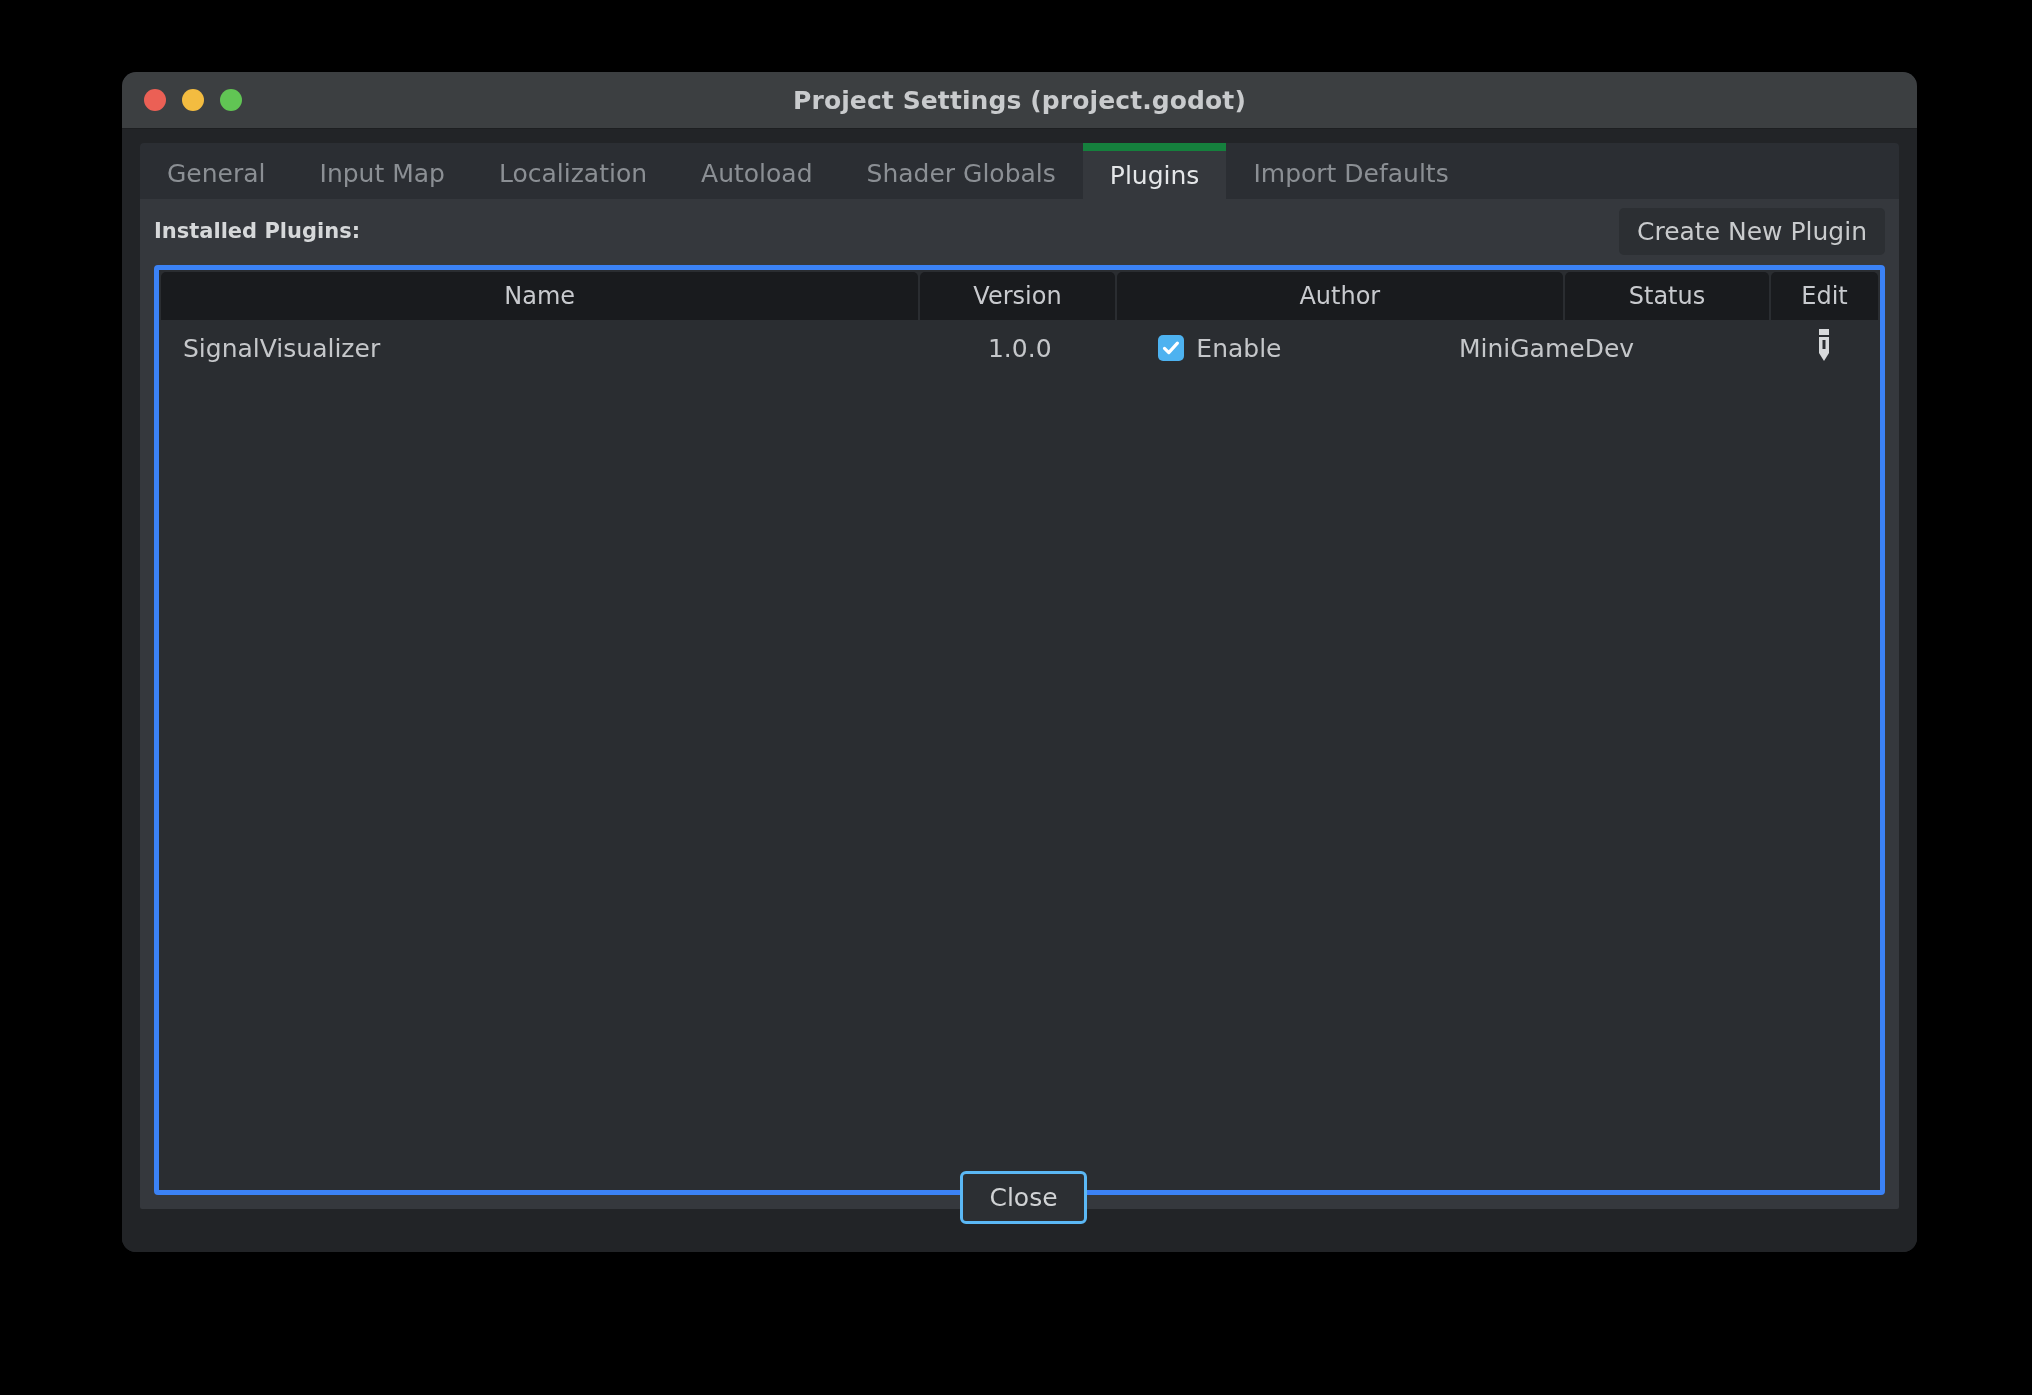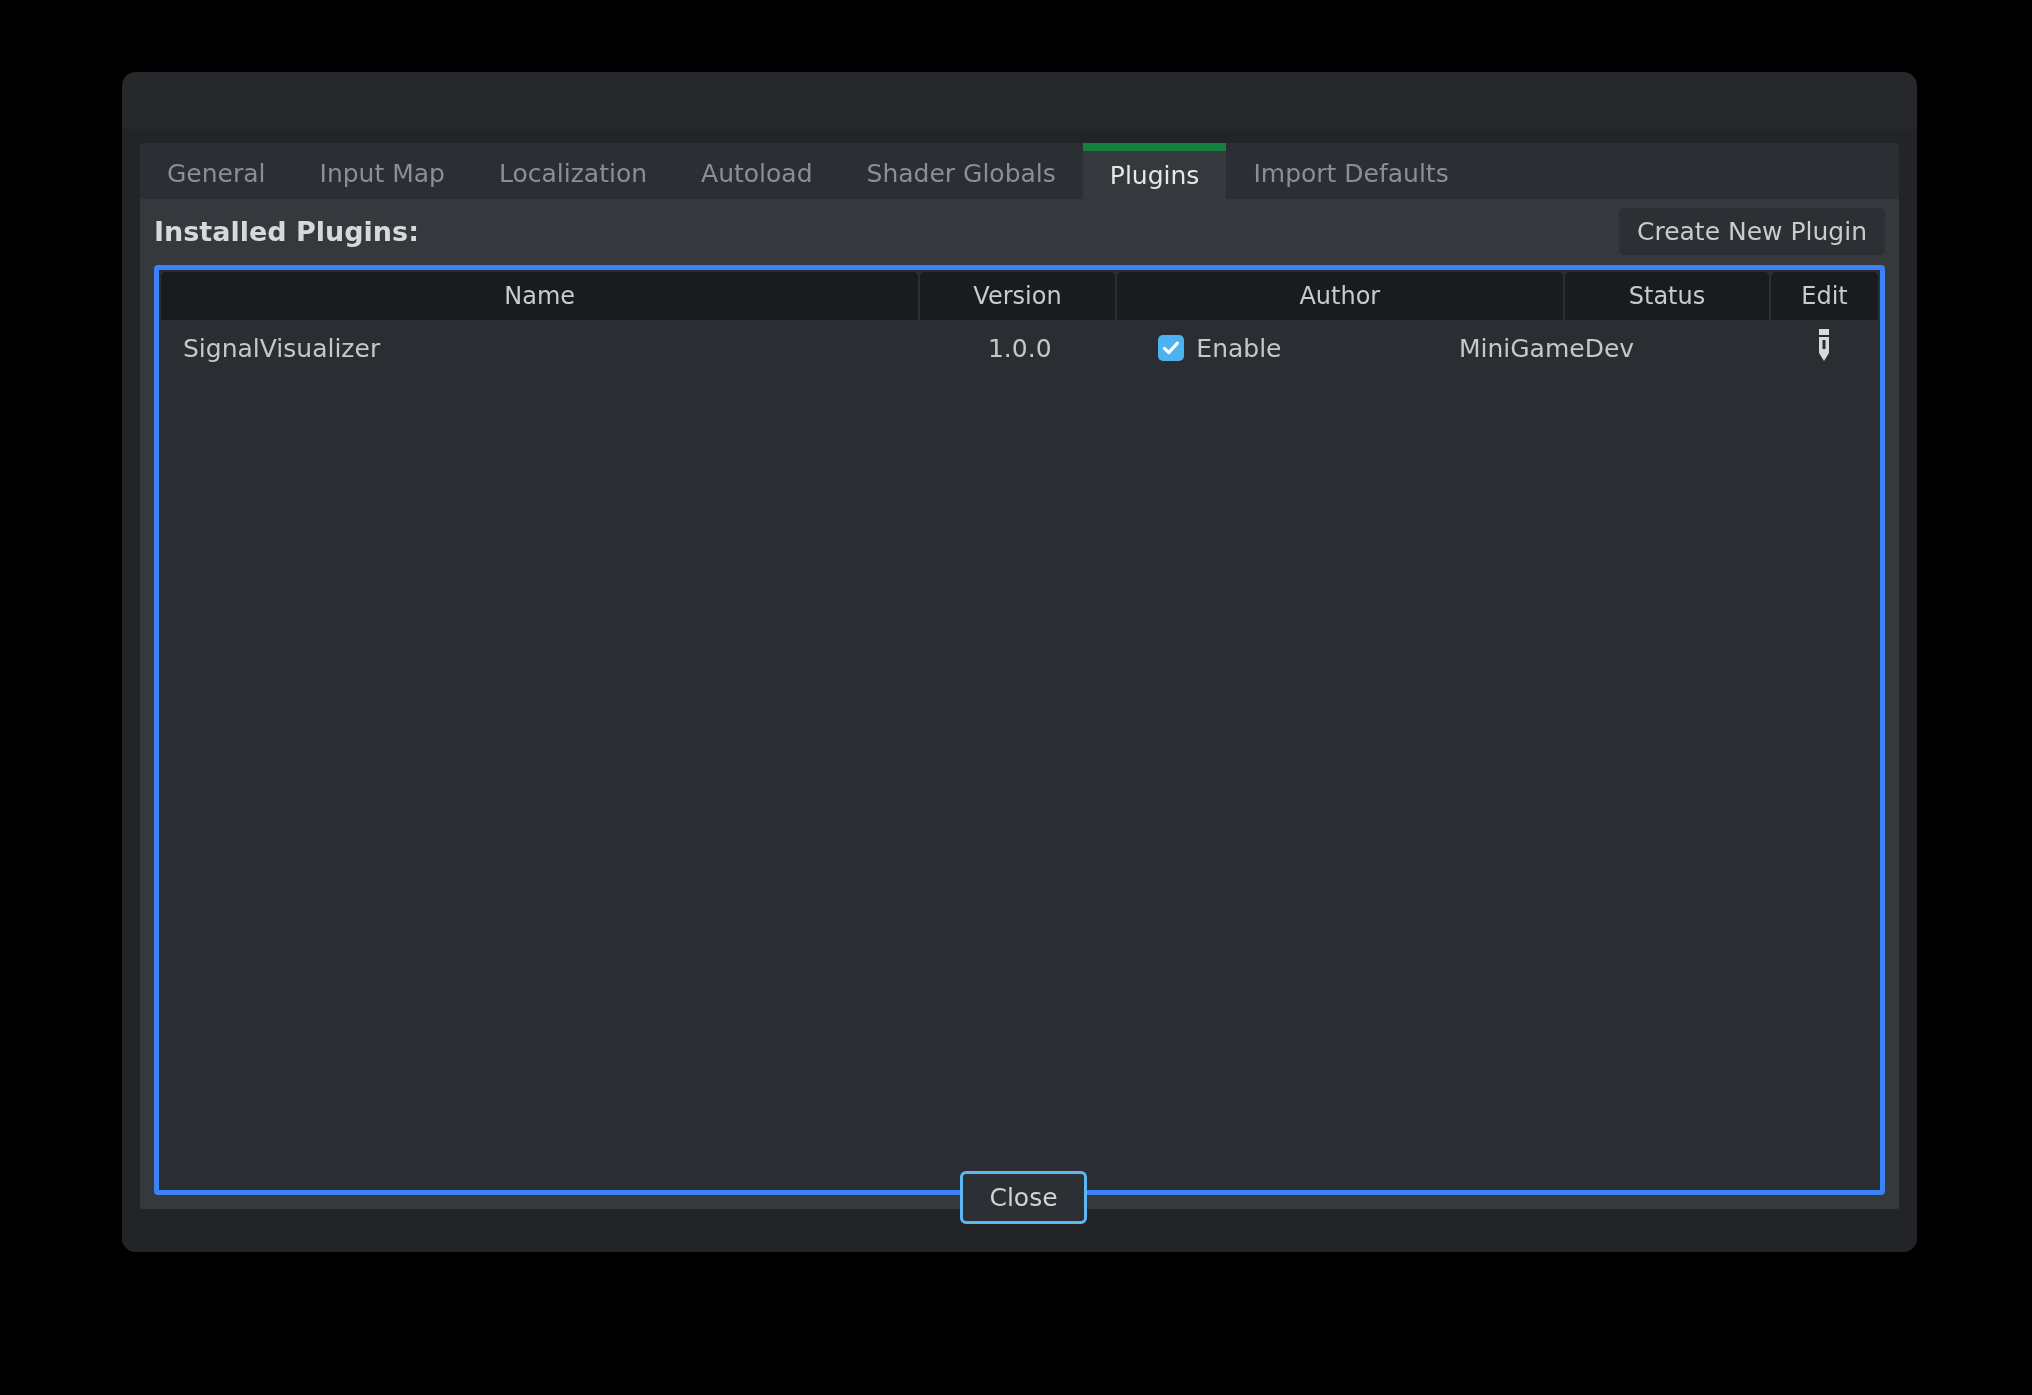--- a/index.html
+++ b/index.html
@@ -113,21 +113,21 @@
 
   .panel-header {
     display: flex;
     align-items: center;
     justify-content: space-between;
     padding: 12px 14px 10px 14px;
     height: 62px;
     box-sizing: border-box;
   }
   .panel-title {
-    font-size: 27px;
+    font-size: 21px;
     font-weight: bold;
     color: #d6d8da;
   }
   .create-btn {
     background: #2c2f33;
     color: #c9cbcd;
     font-size: 25px;
     border: none;
     border-radius: 5px;
     padding: 9px 18px;
@@ -230,20 +230,28 @@
     padding: 9px 26px;
     cursor: pointer;
     font-family: "DejaVu Sans", sans-serif;
   }
 </style>
 </head>
 <body>
 
 <div class="window">
 
+  <div class="titlebar">
+    <div class="traffic-lights">
+      <span class="dot red"></span>
+      <span class="dot yellow"></span>
+      <span class="dot green"></span>
+    </div>
+    <div class="window-title">Project Settings (project.godot)</div>
+  </div>
 
   <div class="dialog-body">
 
     <div class="tabs-container">
       <div class="tab">General</div>
       <div class="tab">Input Map</div>
       <div class="tab">Localization</div>
       <div class="tab">Autoload</div>
       <div class="tab">Shader Globals</div>
       <div class="tab active">Plugins</div>

